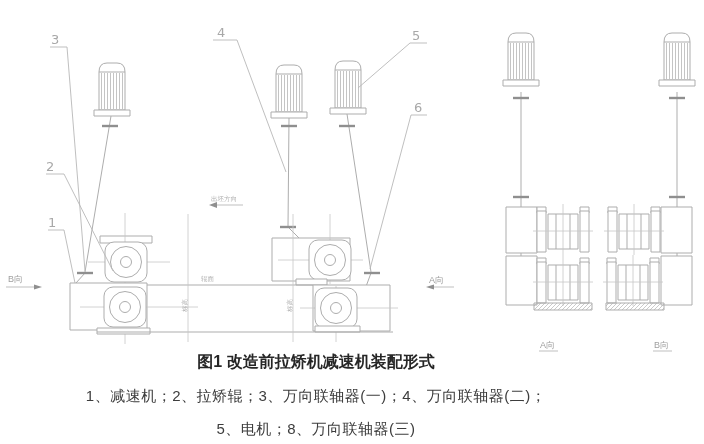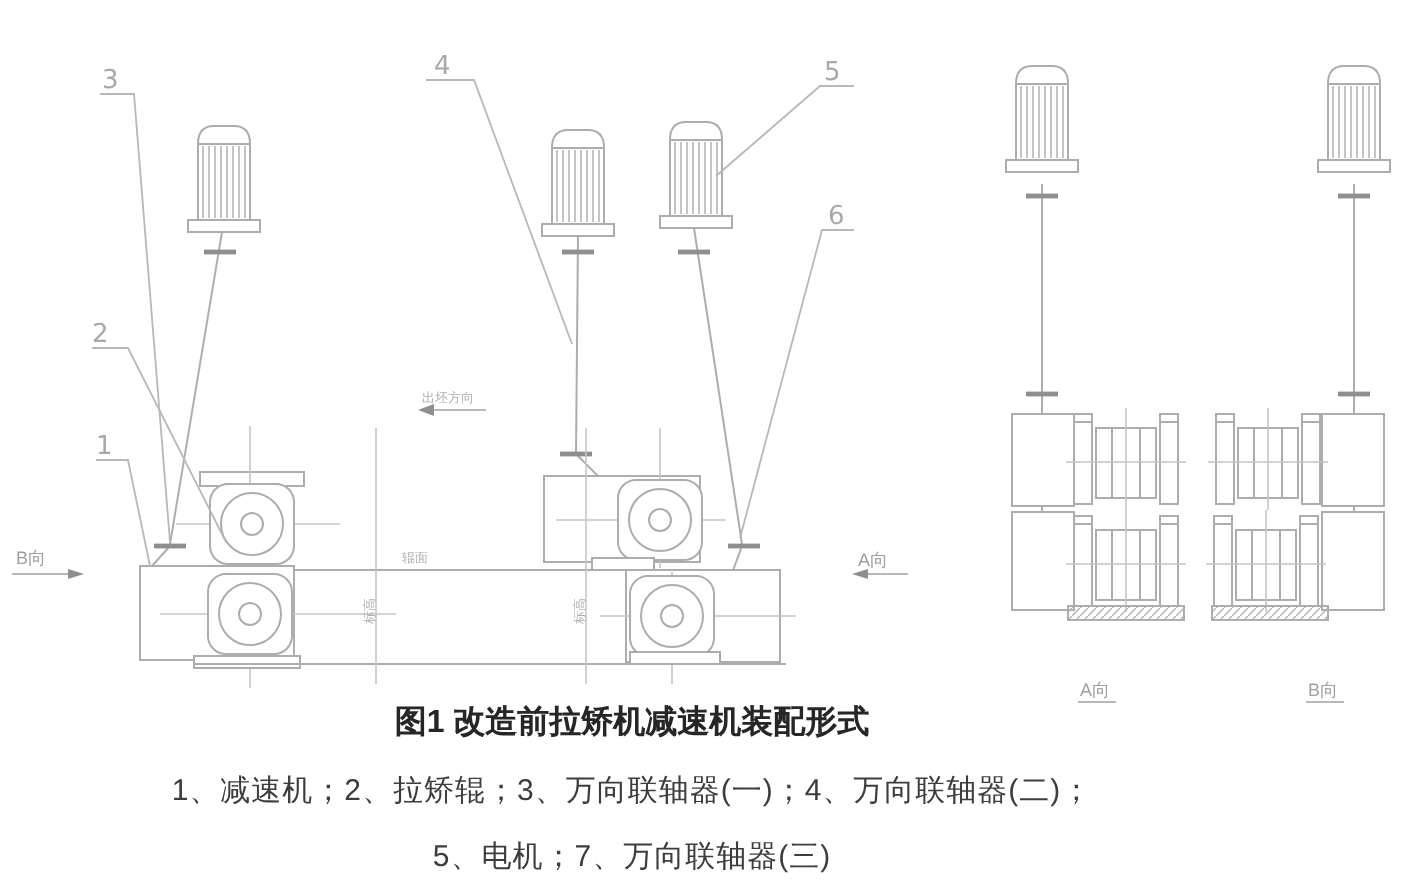--- a/index.html
+++ b/index.html
@@ -194,15 +194,15 @@
     <use href="#svroller-sym" transform="translate(608,207)"></use>
     <use href="#svroller-sym" transform="translate(607,258)"></use>
     <rect x="606" y="303" width="58" height="7" fill="url(#hatchD)" stroke="#adadad" stroke-width="1"></rect>
     <text class="vlabel" x="654" y="348">B向</text>
     <line class="leader" x1="653" y1="351" x2="672" y2="351"></line>
   </g>
 </svg>
 
 <div class="cap cap-title">图1 改造前拉矫机减速机装配形式</div>
 <div class="cap cap-leg1">1、减速机；2、拉矫辊；3、万向联轴器(一)；4、万向联轴器(二)；</div>
-<div class="cap cap-leg2">5、电机；7、万向联轴器(三)</div>
+<div class="cap cap-leg2">5、电机；8、万向联轴器(三)</div>
 
 </div>
 
 </body></html>

